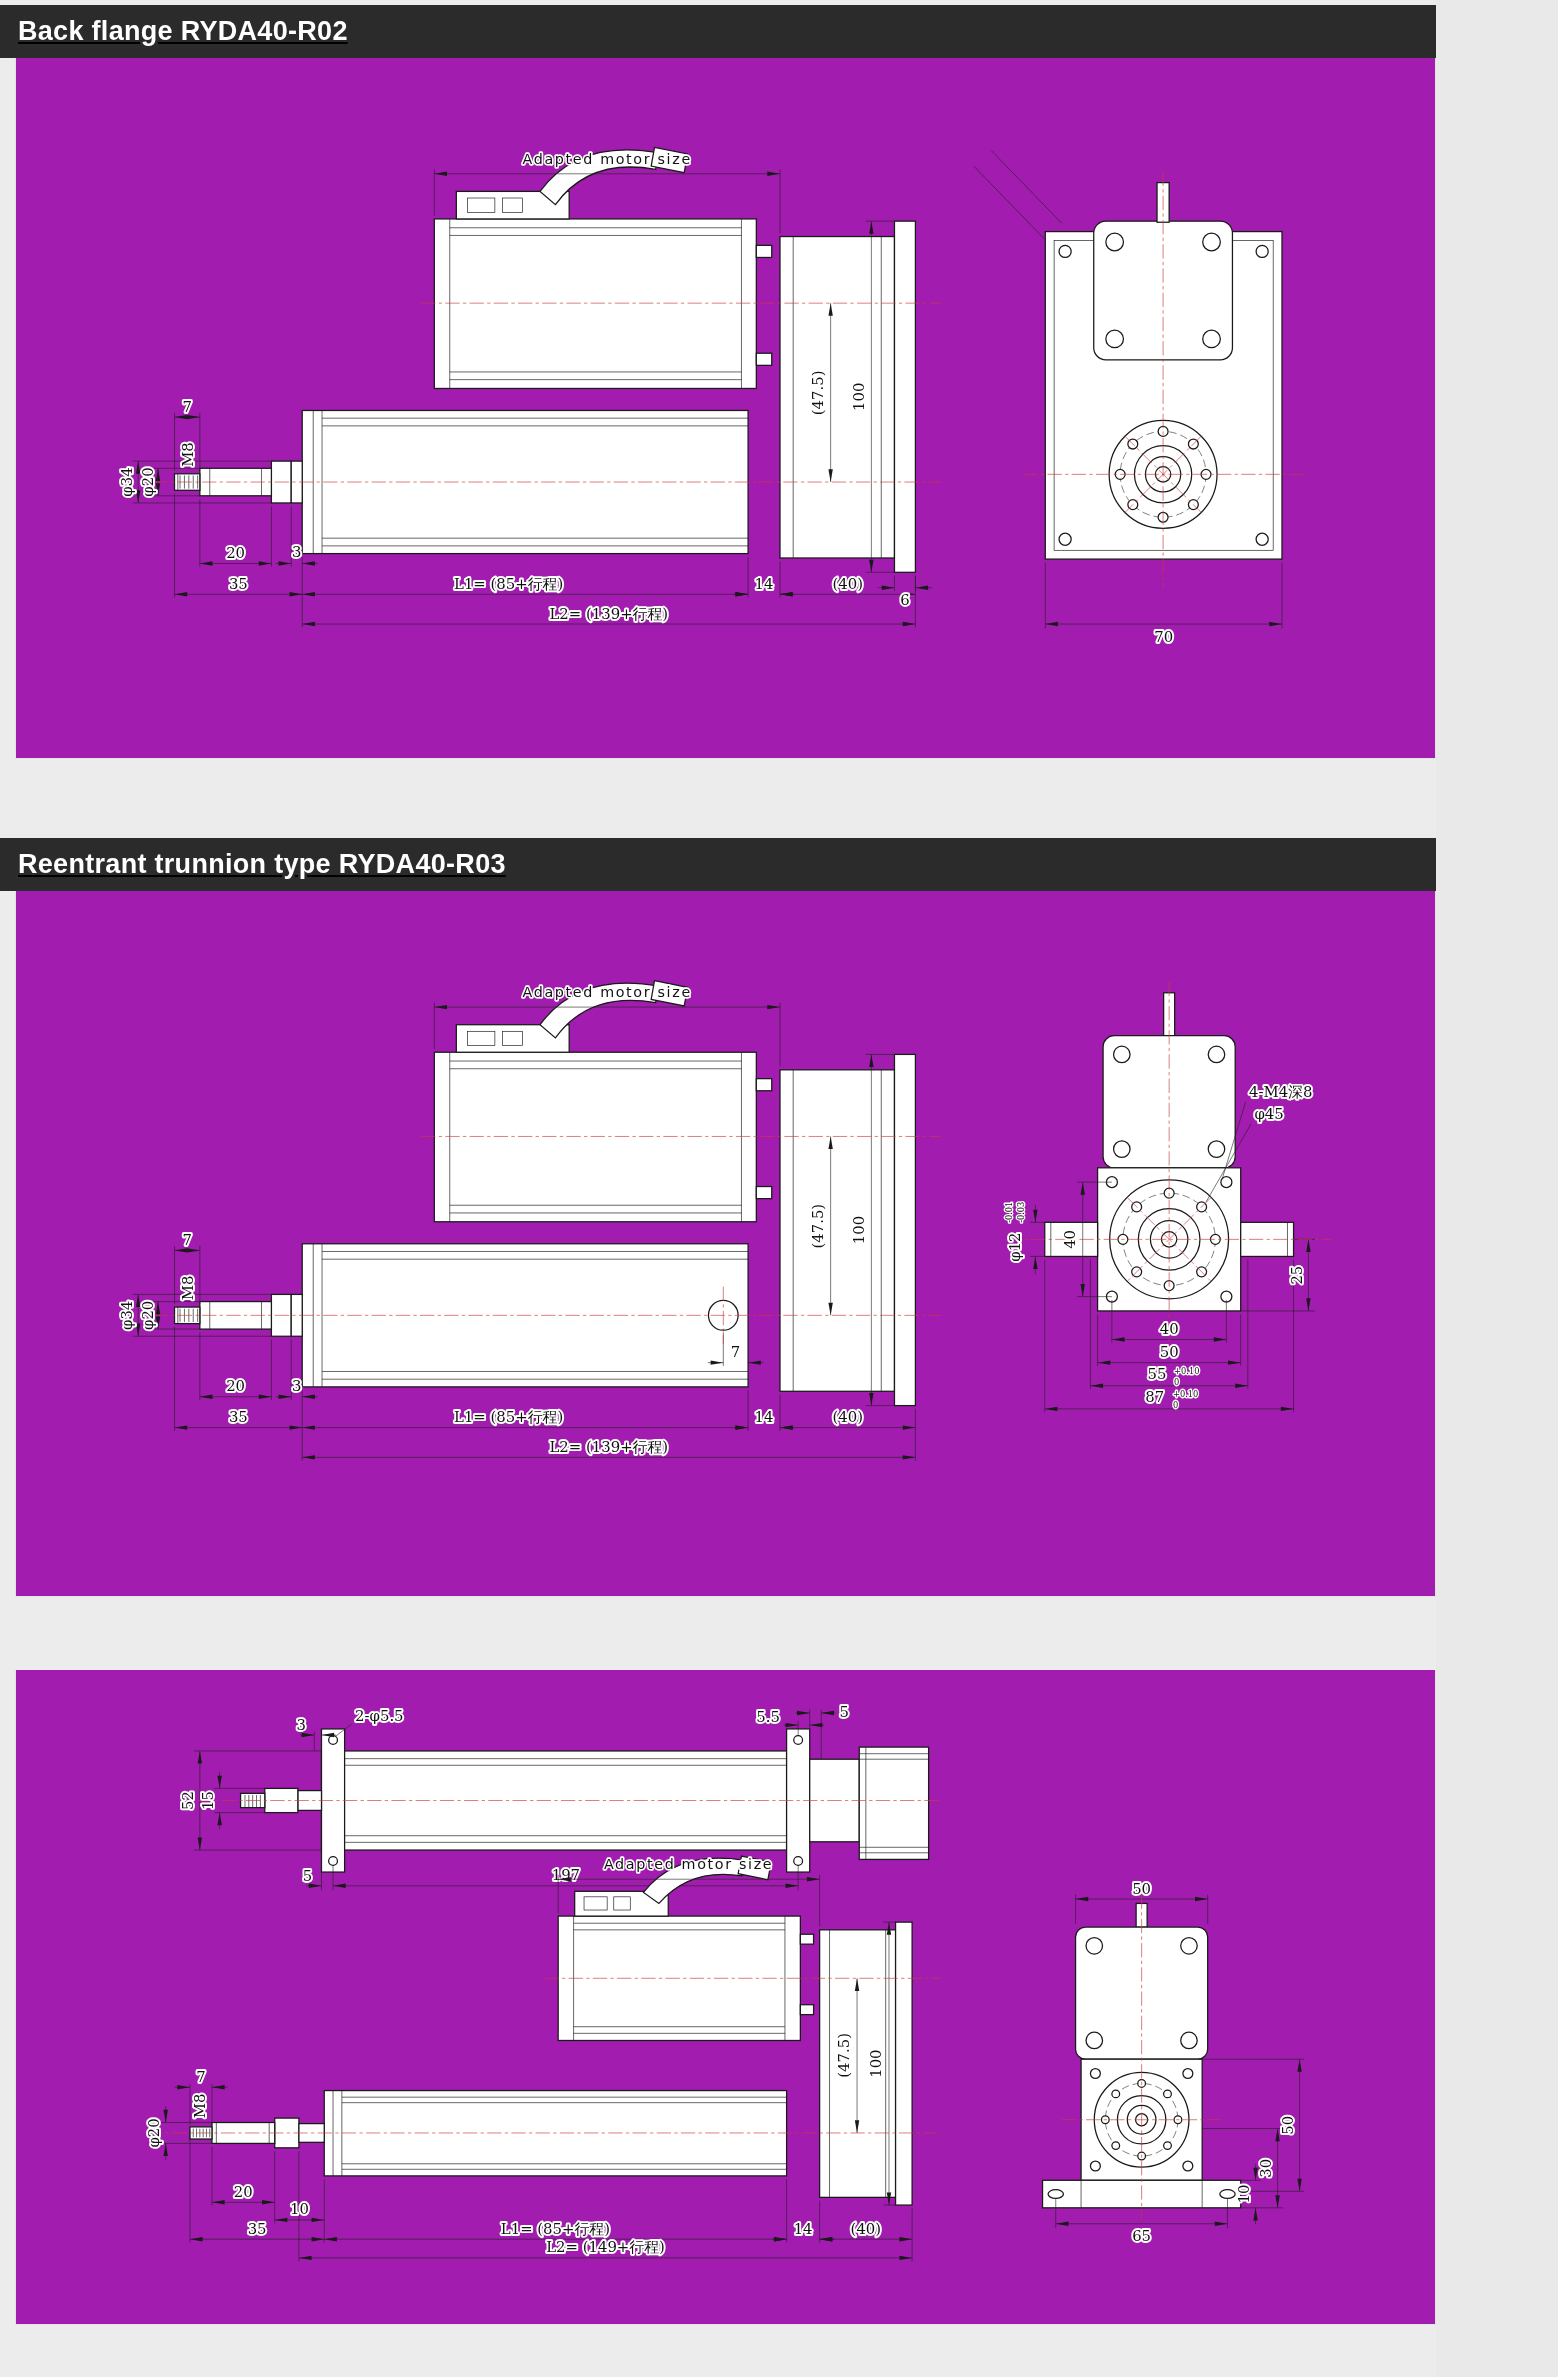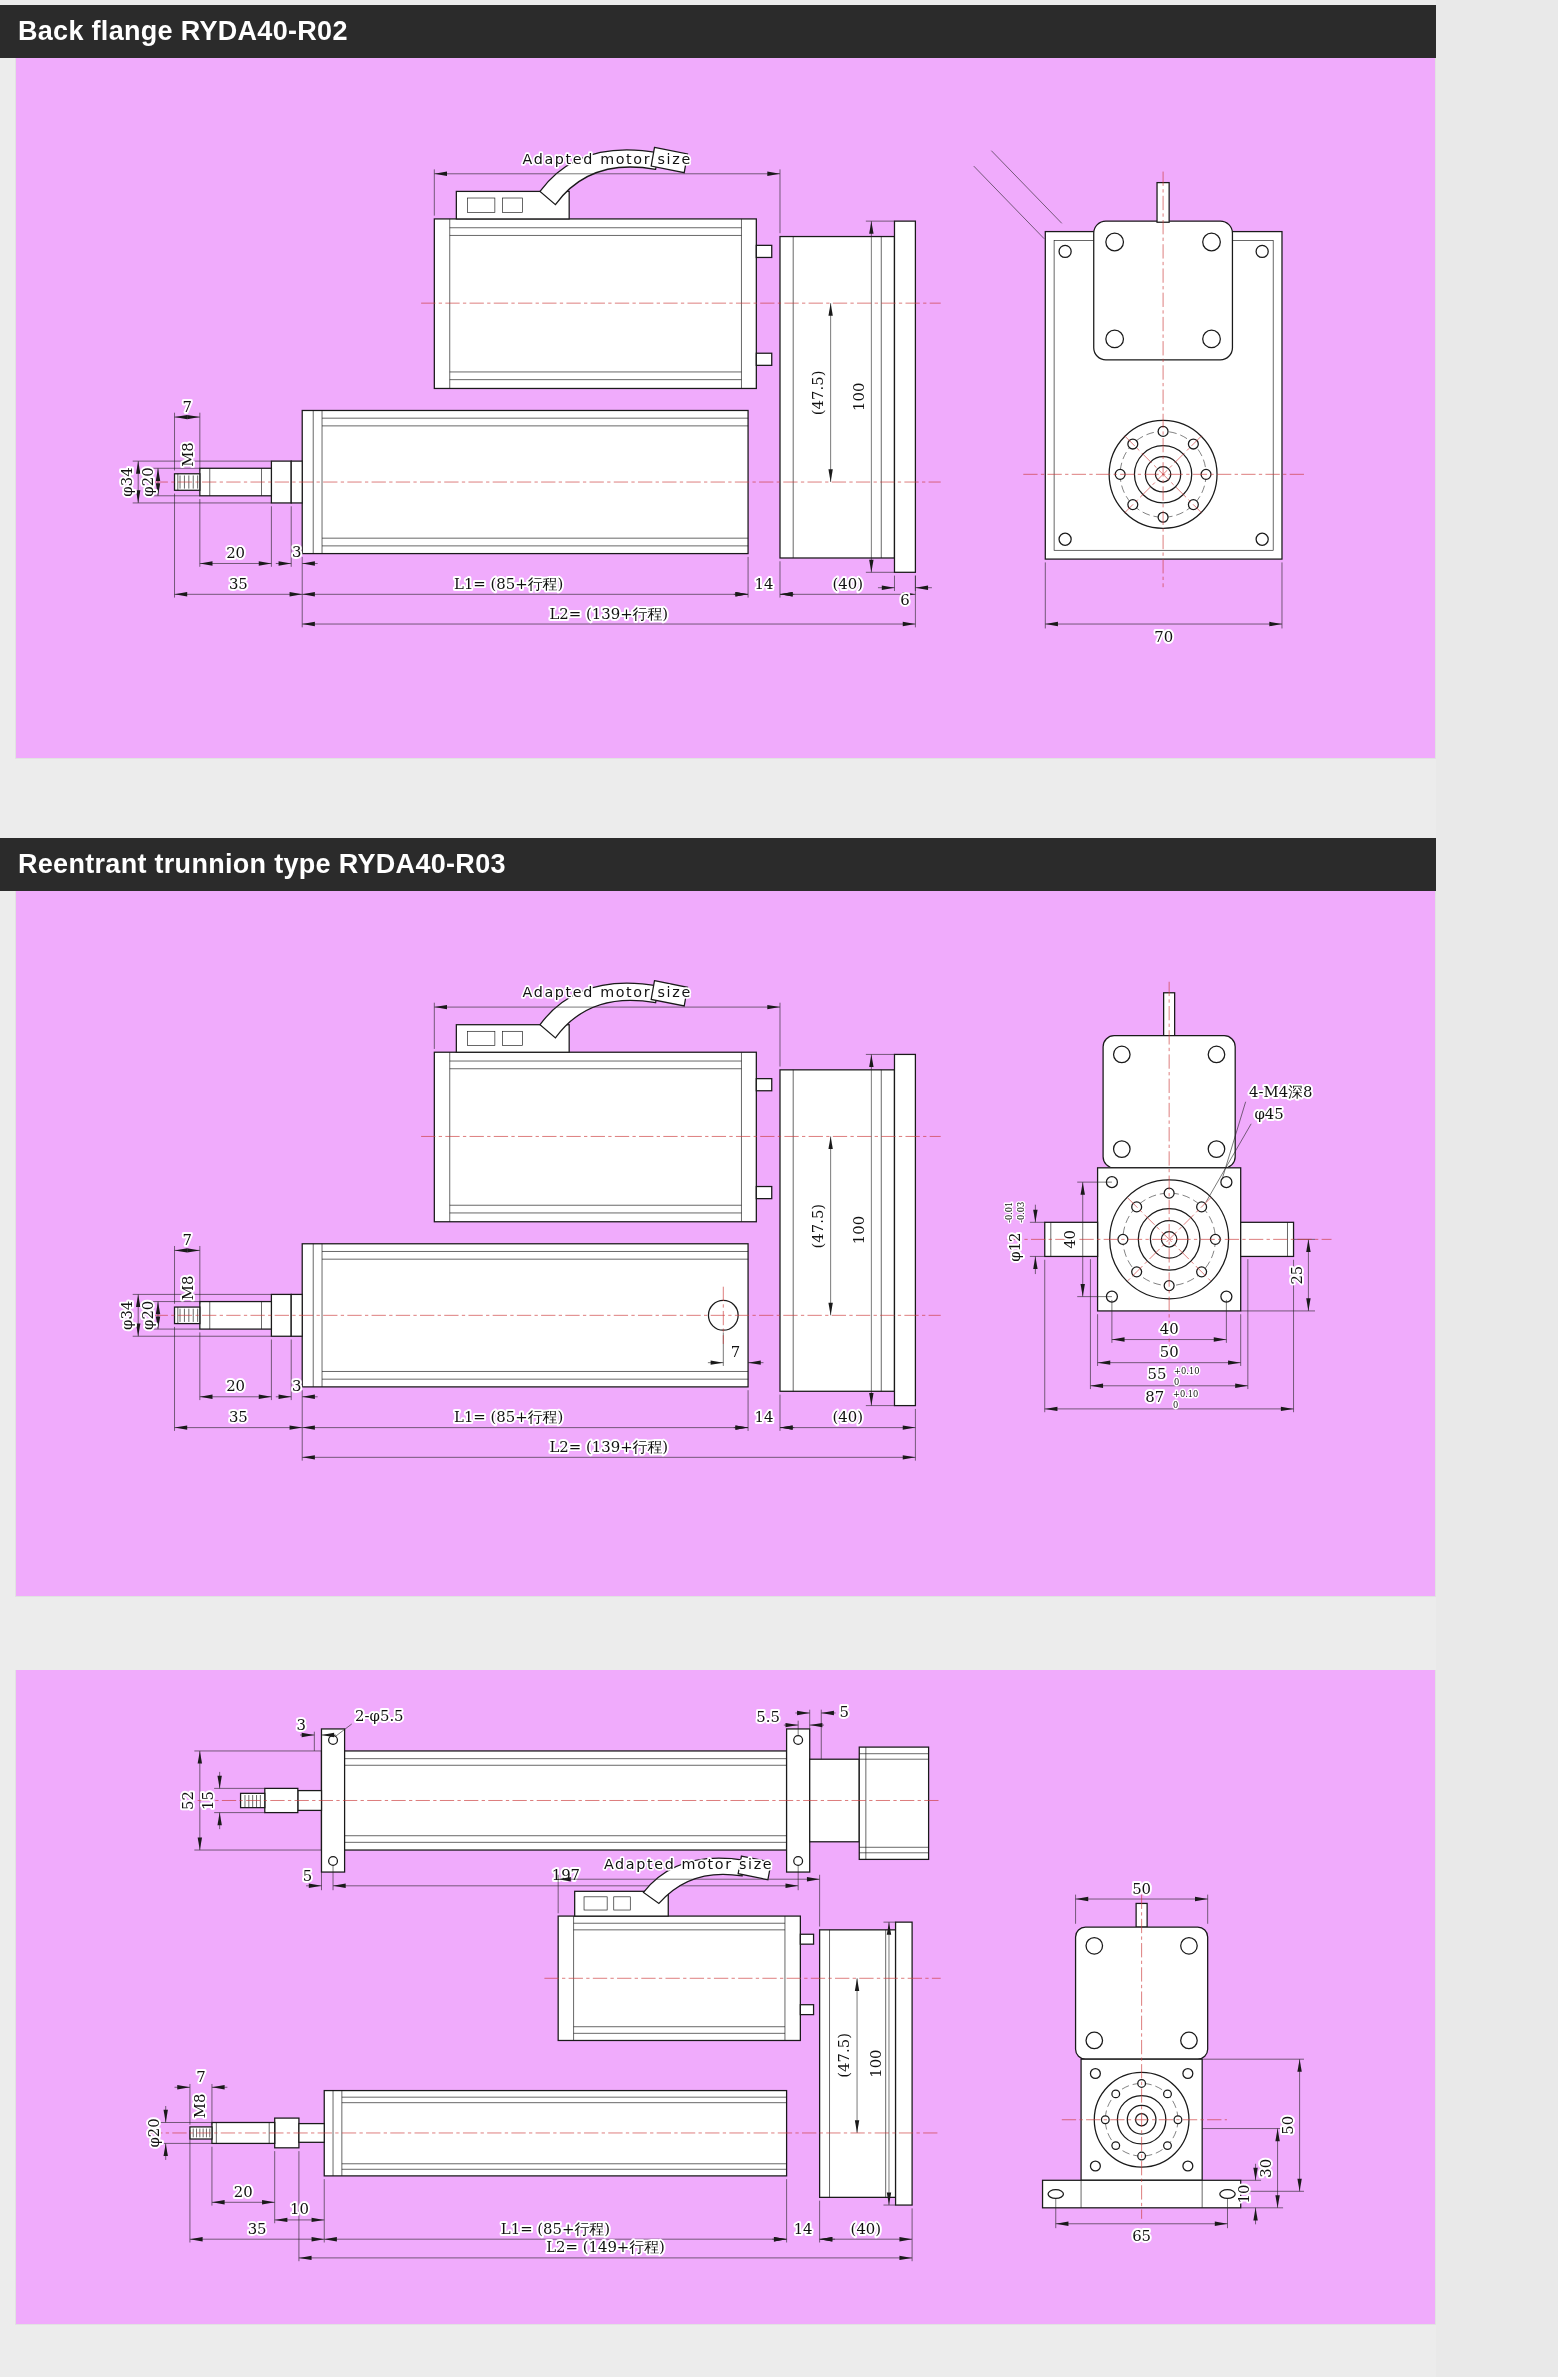--- a/index.html
+++ b/index.html
@@ -1,21 +1,21 @@
 <!DOCTYPE html>
 <html style="font-size:9.7px"><head>
 <meta charset="utf-8">
 <style>
   html,body{margin:0;padding:0;}
   body{background:#e9e9e9;font-family:"Liberation Sans",sans-serif;}
-  .page{width:1436px;height:2377px;background:#ececec;padding-top:4.8px;box-sizing:border-box;}
+  .page{width:1436px;height:2377px;background:#ececec;padding-top:4.8px;box-sizing:border-box;text-decoration:underline;}
   section.block{margin:0;}
   .bar{height:53px;background:#2b2b2b;color:#fff;display:flex;align-items:center;padding:0 18px;box-sizing:border-box;}
   .bar h2{margin:0;font:bold 27px "Liberation Sans",sans-serif;letter-spacing:0.3px;}
-  .panel{background:#f0abfc;border:0.6px solid #e2e2e2;border-top:none;box-sizing:border-box;overflow:hidden;margin-left:15px;}
+  .panel{background:#a21caf;border:0.6px solid #e2e2e2;border-top:none;box-sizing:border-box;overflow:hidden;margin-left:15px;}
   .panel svg{display:block;width:100%;height:100%;}
   .gap130{height:79px;} .gap120{height:73px;}
   
   svg .fw{stroke:#1a1a1a;stroke-width:2.3;fill:#ffffff;}
   svg .ol{stroke:#1a1a1a;stroke-width:2.3;fill:none;}
   svg .th{stroke:#1a1a1a;stroke-width:1.2;fill:none;}
   svg .bc{stroke:#1a1a1a;stroke-width:1;fill:none;stroke-dasharray:14 7;}
   svg .dm{stroke:#222;stroke-width:1.1;fill:none;}
   svg .cl{stroke:#cc3b3b;stroke-width:1.2;fill:none;stroke-dasharray:26 6 6 6;}
   svg text.d{font:27px "DejaVu Serif",serif;fill:#111;text-anchor:middle;

